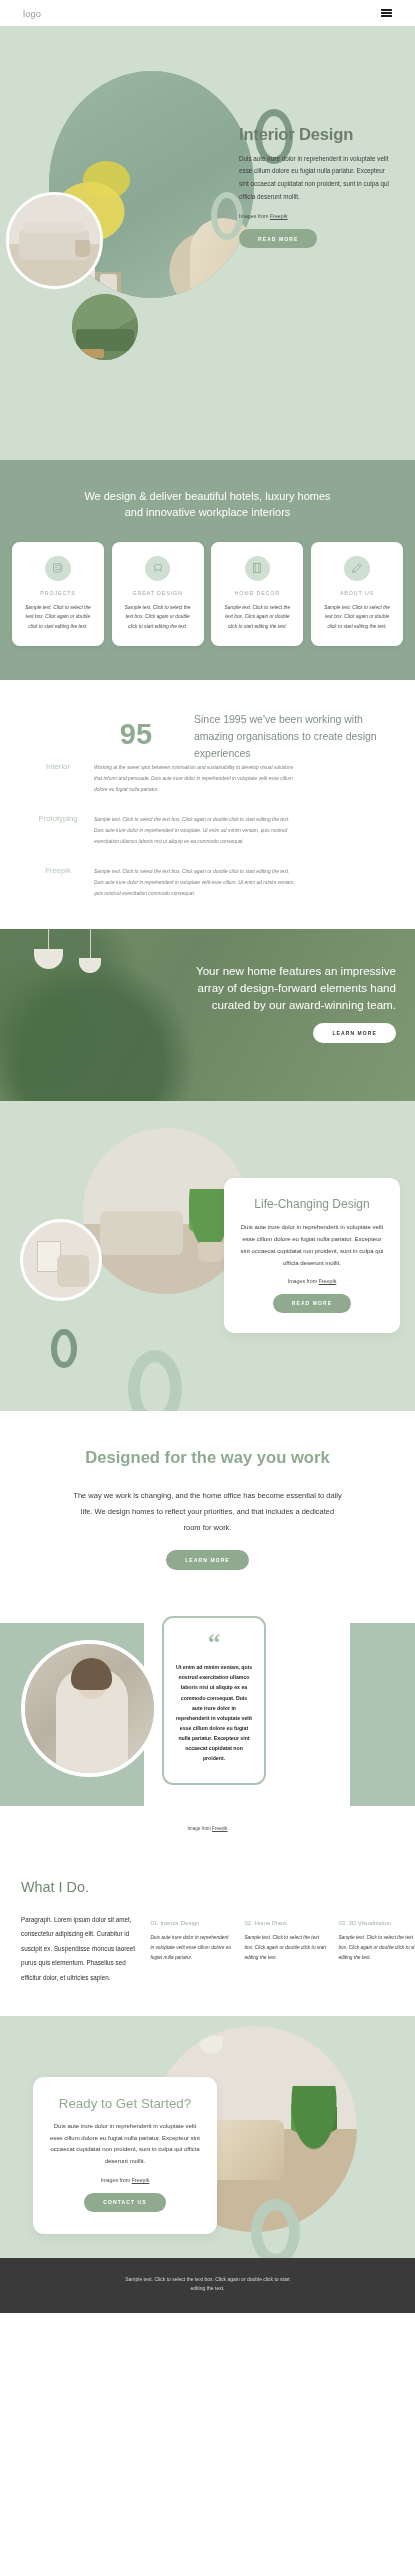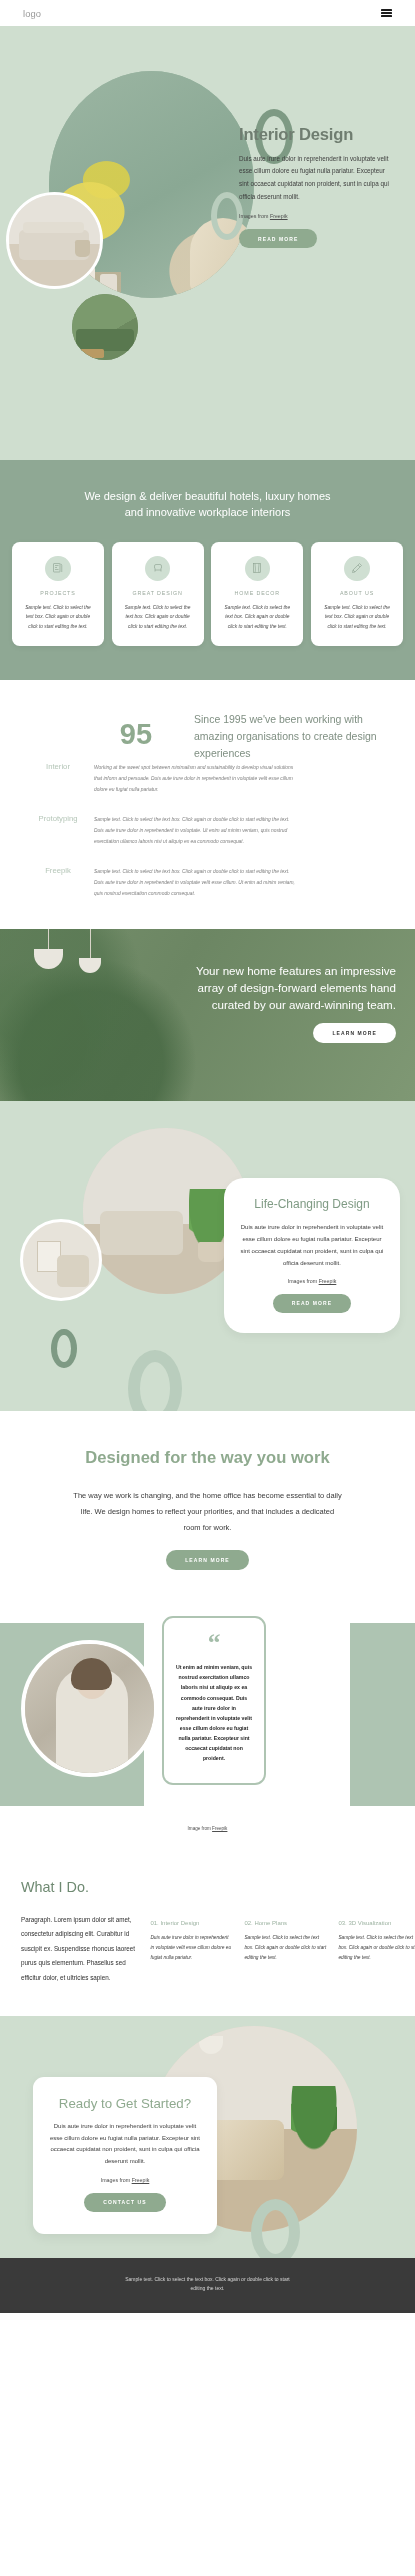--- a/index.html
+++ b/index.html
@@ -241,21 +241,21 @@
   .life-ring-dark {
     position:absolute; left:51px; top:228px; width:25.5px; height:39px;
     border:6px solid #7e9a84; border-radius:50%;
   }
   .life-ring-light {
     position:absolute; left:128px; top:249px; width:54px; height:77px;
     border:12px solid #b9cdbd; border-radius:50%;
   }
   .life-card {
     position:absolute; left:224px; top:77px; width:176px;
-    background:#ffffff; border-radius:20px; padding:19px 16.6px 20px;
+    background:#ffffff; border-radius:10px; padding:19px 16.6px 20px;
     text-align:center; box-shadow:0 3.3px 10px rgba(0,0,0,.05);
   }
   .life-title {
     font-family:"Liberation Sans Narrow","Liberation Sans",sans-serif;
     font-size:12px; color:#7f9b84; margin-bottom:10px; font-weight:400;
   }
   .life-text { font-size:6px; line-height:2.0; color:#3d3d3d; }
 
   
   .work { background:#ffffff; padding:37px 16.6px 39px; text-align:center; }

